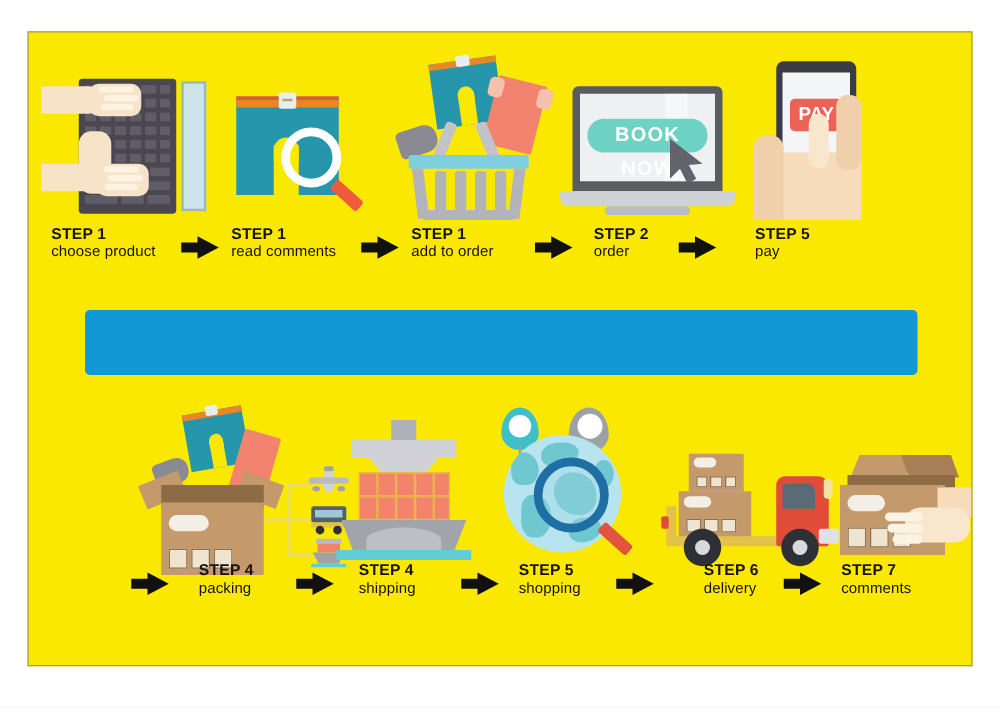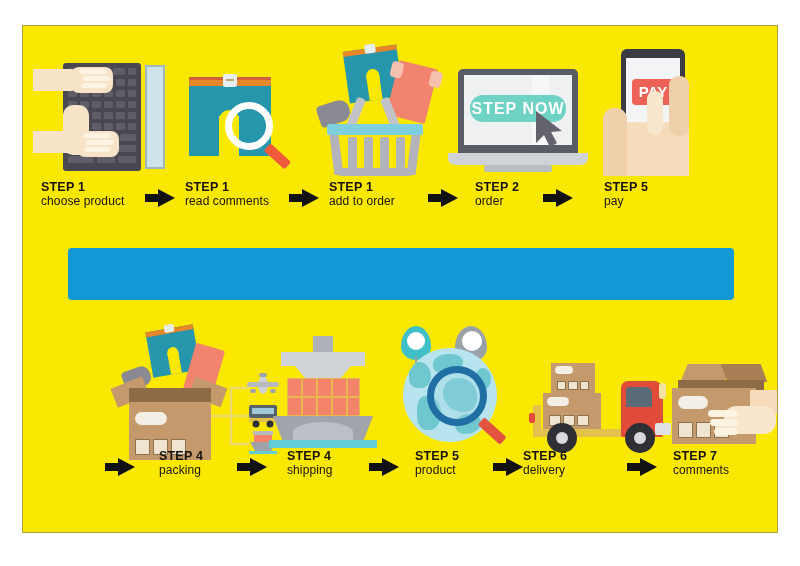--- a/index.html
+++ b/index.html
@@ -325,21 +325,21 @@
       <div class="basket-slat" style="left:30px; top:103px; width:9px; height:32px;"></div>
       <div class="basket-slat" style="left:46px; top:103px; width:9px; height:32px;"></div>
       <div class="basket-slat" style="left:62px; top:103px; width:9px; height:32px;"></div>
       <div class="basket-slat" style="left:78px; top:103px; width:9px; height:32px;"></div>
     </div>
 
     <div class="art" style="left:425px; top:43px; width:140px; height:105px;">
       <div class="lap-lid" style="left:10px; top:0px; width:120px; height:84px;"></div>
       <div class="lap-screen" style="left:16px; top:6px; width:108px; height:70px;"></div>
       <div class="lap-gloss" style="left:84px; top:6px; width:18px; height:70px;"></div>
-      <div class="book-btn" style="left:22px; top:26px; width:96px; height:27px; line-height:27px;">STEP NOW</div>
+      <div class="book-btn" style="left:22px; top:26px; width:96px; height:27px; line-height:27px;">BOOK NOW</div>
 
       <svg style="position:absolute; left:84px; top:40px;" width="34" height="40" viewBox="0 0 34 40">
         <path d="M4 2 L4 34 L12 26 L18 38 L25 34 L19 23 L30 22 Z" fill="#63636d"></path>
       </svg>
       <div class="lap-base" style="left:0px; top:84px; width:140px; height:12px;"></div>
       <div class="lap-foot" style="left:36px; top:96px; width:68px; height:7px;"></div>
     </div>
 
     <div class="art" style="left:580px; top:10px; width:110px; height:140px;">
       <div class="ph-body" style="left:18px; top:13px; width:64px; height:106px;"></div>
@@ -566,27 +566,27 @@
     <div class="step-label" style="left:264px; top:424px;">
       <span class="t1">STEP 4</span>
       <span class="t2">shipping</span>
     </div>
     <div class="arrow" style="left:346px; top:432px;">
       <div class="tail"></div>
         <div class="head"></div>
     </div>
     <div class="step-label" style="left:392px; top:424px;">
       <span class="t1">STEP 5</span>
-      <span class="t2">product</span>
+      <span class="t2">shopping</span>
     </div>
     <div class="arrow" style="left:470px; top:432px;">
       <div class="tail"></div>
         <div class="head"></div>
     </div>
-    <div class="step-label" style="left:500px; top:424px;">
+    <div class="step-label" style="left:540px; top:424px;">
       <span class="t1">STEP 6</span>
       <span class="t2">delivery</span>
     </div>
     <div class="arrow" style="left:604px; top:432px;">
       <div class="tail"></div>
         <div class="head"></div>
     </div>
     <div class="step-label" style="left:650px; top:424px;">
       <span class="t1">STEP 7</span>
       <span class="t2">comments</span>

